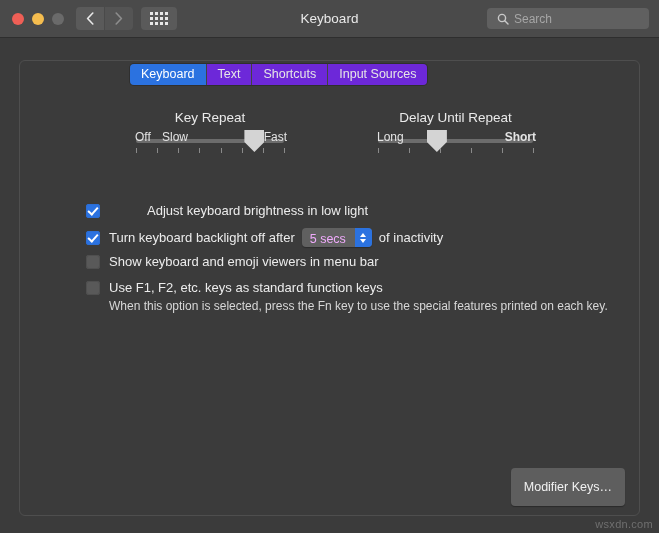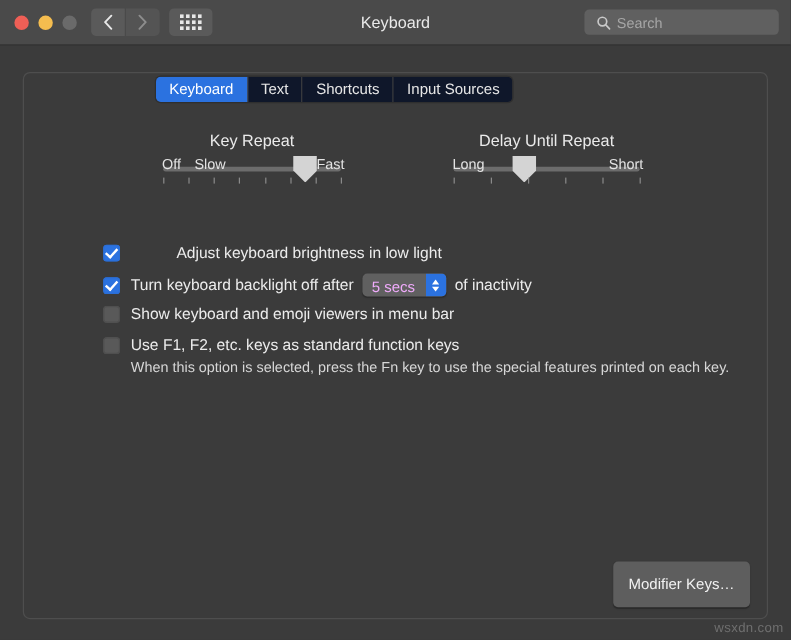--- a/index.html
+++ b/index.html
@@ -129,21 +129,21 @@
     height: 21px;
     border-radius: 4px;
     overflow: hidden;
     box-shadow: 0 0 0 1px #2f2f2f;
   }
   .tab {
     padding: 0 11px;
     height: 21px;
     line-height: 21px;
     font-size: 12.5px;
-    background: #0f172a;
+    background: #6d28d9;
     color: #e6e6e6;
     border-right: 1px solid #434343;
     white-space: nowrap;
   }
   .tab:last-child { border-right: 0; }
   .tab.active {
     background: #2b72e0;
     color: #ffffff;
   }
 
@@ -390,21 +390,21 @@
       <i style="left:0%"></i>
         <i style="left:20%"></i>
         <i style="left:40%"></i>
       <i style="left:60%"></i>
         <i style="left:80%"></i>
         <i style="left:100%"></i>
     </div>
   </div>
   <div class="endlabels">
     <span style="left:-1px;">Long</span>
-    <span style="right:-3px;">Short</span>
+    <span style="right:-3px;font-weight:bold;">Short</span>
   </div>
 </div>
 
 <div class="opt" style="left:86px; top:203px;gap:38px;">
   <span class="cb on"></span>
   <span>Adjust keyboard brightness in low light</span>
 </div>
 
 <div class="opt" style="left:86px; top:228px;">
   <span class="cb on"></span>

